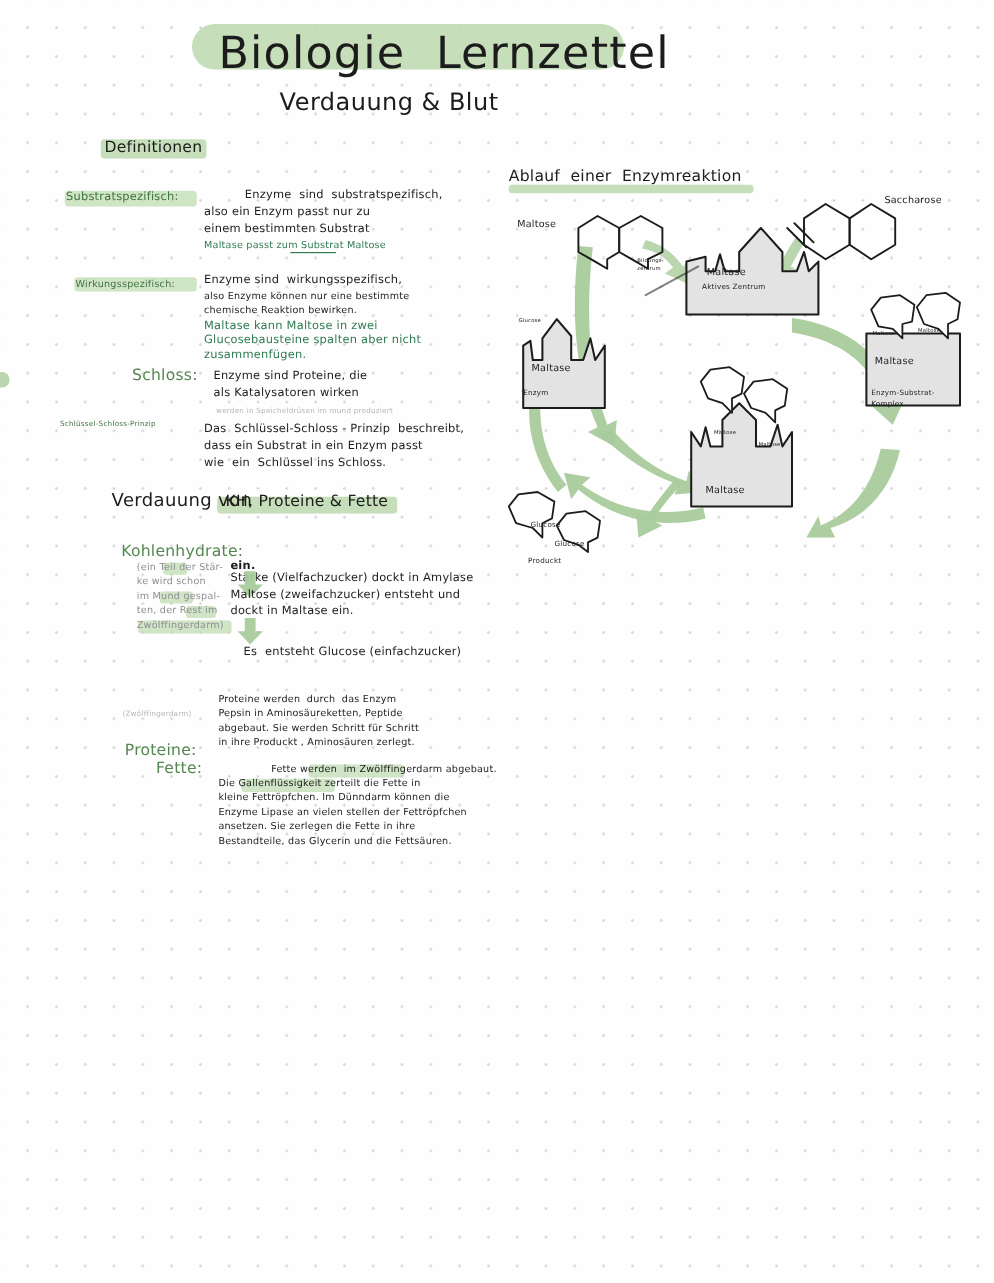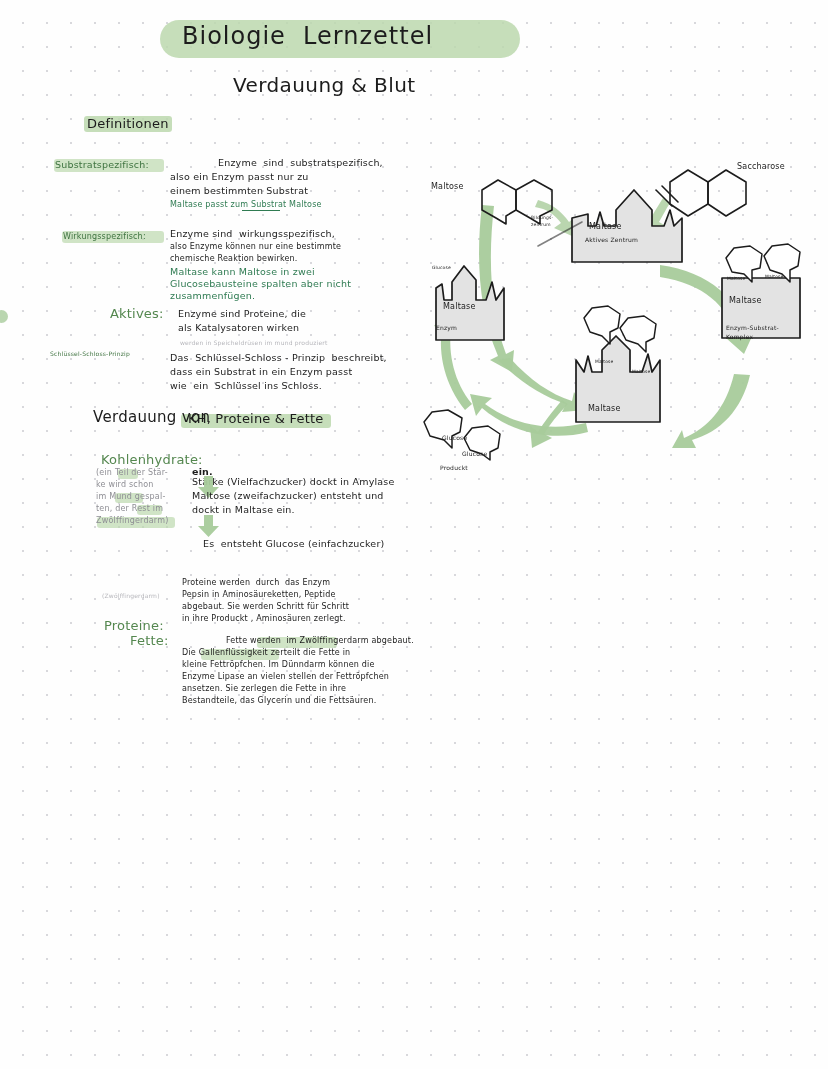--- a/index.html
+++ b/index.html
@@ -43,21 +43,21 @@
     opacity:.85;
     border-radius:3px;
     z-index:0;
   }
   .hl.soft{opacity:.7;}
   .hl.pill{border-radius:22px;}
   .txt{position:relative;z-index:2;}
 
   
   .title{
-    font-size:24px;font-weight:400;letter-spacing:1px;
+    font-size:37px;font-weight:400;letter-spacing:1px;
     font-family:"DejaVu Sans", sans-serif;
   }
   .subtitle{font-size:20px;letter-spacing:.4px;}
   .h2{font-size:15px;letter-spacing:.3px;}
   .h3{font-size:13px;}
   .small{font-size:9.5px;line-height:1.3;}
   .tiny{font-size:8px;line-height:1.25;}
   .micro{font-size:6px;line-height:1.2;}
   .nano{font-size:4.4px;line-height:1.1;}
   svg{display:block;overflow:visible;}
@@ -89,56 +89,56 @@
 
   <div class="abs" style="left:84px;top:114px;width:88px;height:20px;">
     <div class="hl" style="left:0;top:2px;width:88px;height:16px;"></div>
     <div class="hw h3 txt" style="position:absolute;left:3px;top:2px;">Definitionen</div>
   </div>
 
   <div class="abs" style="left:54px;top:158px;width:112px;height:16px;">
     <div class="hl soft" style="left:0;top:1px;width:110px;height:13px;"></div>
     <div class="hw small txt greenDark" style="position:absolute;left:1px;top:1px;">Substratspezifisch:</div>
   </div>
-  <div class="abs hw small ink" style="left:184px;top:157px;padding-left:34px;">Enzyme  sind  substratspezifisch,</div>
+  <div class="abs hw small ink" style="left:170px;top:157px;padding-left:34px;">Enzyme  sind  substratspezifisch,</div>
   <div class="abs hw small ink" style="left:170px;top:171px;">also ein Enzym passt nur zu</div>
   <div class="abs hw small ink" style="left:170px;top:185px;">einem bestimmten Substrat</div>
   <div class="abs hw tiny greenInk" style="left:170px;top:200px;">Maltase passt zum Substrat Maltose</div>
   <div class="abs" style="left:242px;top:210px;width:38px;height:1px;background:#2f7b52;"></div>
 
   <div class="abs" style="left:62px;top:230px;width:104px;height:15px;">
     <div class="hl soft" style="left:0;top:1px;width:102px;height:12px;"></div>
     <div class="hw tiny txt greenDark" style="position:absolute;left:1px;top:2px;">Wirkungsspezifisch:</div>
   </div>
   <div class="abs hw small ink" style="left:170px;top:228px;">Enzyme sind  wirkungsspezifisch,</div>
   <div class="abs hw tiny ink" style="left:170px;top:242px;">also Enzyme können nur eine bestimmte</div>
   <div class="abs hw tiny ink" style="left:170px;top:254px;">chemische Reaktion bewirken.</div>
   <div class="abs hw small greenInk" style="left:170px;top:266px;">Maltase kann Maltose in zwei</div>
   <div class="abs hw small greenInk" style="left:170px;top:278px;text-align:center;">Glucosebausteine spalten aber nicht</div>
   <div class="abs hw small greenInk" style="left:170px;top:290px;">zusammenfügen.</div>
 
-  <div class="abs hw h3 green" style="left:110px;top:306px;">Aktives:</div>
+  <div class="abs hw h3 green" style="left:110px;top:306px;">Schloss:</div>
   <div class="abs hw small ink" style="left:178px;top:308px;">Enzyme sind Proteine, die</div>
   <div class="abs hw small ink" style="left:178px;top:322px;">als Katalysatoren wirken</div>
   <div class="abs hw micro gray" style="left:180px;top:339px;">werden in Speicheldrüsen im mund produziert</div>
 
   <div class="abs hw micro greenDark" style="left:50px;top:350px;">Schlüssel-Schloss-Prinzip</div>
   <div class="abs hw small ink" style="left:170px;top:352px;">Das  Schlüssel-Schloss - Prinzip  beschreibt,</div>
   <div class="abs hw small ink" style="left:170px;top:366px;">dass ein Substrat in ein Enzym passt</div>
   <div class="abs hw small ink" style="left:170px;top:380px;">wie  ein  Schlüssel ins Schloss.</div>
 
   <div class="abs" style="left:93px;top:408px;width:238px;height:22px;">
     <div class="hl" style="left:88px;top:6px;width:150px;height:14px;"></div>
     <div class="hw h2 txt ink" style="position:absolute;left:0;top:0;">Verdauung von </div>
     <div class="hw h3 txt ink" style="position:absolute;left:95px;top:3px;">KH, Proteine &amp; Fette</div>
   </div>
 
   <div class="abs hw h3 green" style="left:101px;top:452px;">Kohlenhydrate:</div>
 
-  <div class="abs" style="left:96px;top:468px;width:100px;height:62px;text-decoration:underline;">
+  <div class="abs" style="left:114px;top:468px;width:100px;height:62px;text-decoration:underline;">
     <div class="hl soft" style="left:22px;top:1px;width:20px;height:10px;"></div>
     <div class="hl soft" style="left:19px;top:25px;width:28px;height:10px;"></div>
     <div class="hl soft" style="left:41px;top:37px;width:25px;height:10px;"></div>
     <div class="hl soft" style="left:1px;top:49px;width:78px;height:11px;"></div>
     <div class="hw tiny txt grayish" style="position:absolute;left:0;top:0;">(ein Teil der Stär-</div>
     <div class="hw tiny txt grayish" style="position:absolute;left:0;top:12px;">ke wird schon</div>
     <div class="hw tiny txt grayish" style="position:absolute;left:0;top:24px;">im Mund gespal-</div>
     <div class="hw tiny txt grayish" style="position:absolute;left:0;top:36px;">ten, der Rest im</div>
     <div class="hw tiny txt grayish" style="position:absolute;left:0;top:48px;">Zwölffingerdarm)</div>
   </div>
@@ -171,20 +171,24 @@
     <div class="hl soft" style="left:75px;top:1px;width:80px;height:11px;"></div>
     <div class="hl soft" style="left:19px;top:13px;width:78px;height:11px;"></div>
     <div class="hw tiny txt ink" style="position:absolute;left:0;top:0;padding-left:44px;">Fette werden  im Zwölffingerdarm abgebaut.</div>
     <div class="hw tiny txt ink" style="position:absolute;left:0;top:12px;">Die Gallenflüssigkeit zerteilt die Fette in</div>
     <div class="hw tiny txt ink" style="position:absolute;left:0;top:24px;">kleine Fettröpfchen. Im Dünndarm können die</div>
     <div class="hw tiny txt ink" style="position:absolute;left:0;top:36px;">Enzyme Lipase an vielen stellen der Fettröpfchen</div>
     <div class="hw tiny txt ink" style="position:absolute;left:0;top:48px;">ansetzen. Sie zerlegen die Fette in ihre</div>
     <div class="hw tiny txt ink" style="position:absolute;left:0;top:60px;">Bestandteile, das Glycerin und die Fettsäuren.</div>
   </div>
 
+  <div class="abs" style="left:424px;top:140px;width:210px;height:22px;">
+    <div class="hl" style="left:0;top:14px;width:204px;height:7px;"></div>
+    <div class="hw h3 txt ink" style="position:absolute;left:0;top:0;">Ablauf  einer  Enzymreaktion</div>
+  </div>
 
   <svg class="abs" style="left:420px;top:160px;" width="400" height="300">
 
     <g>
 
       <path class="arrowG2" d="M118,40 C133,44 142,52 149,62 L156,56 L152,76 L134,68 L141,63 C134,54 127,49 115,47 Z"></path>
 
       <path class="arrowG2" d="M243,38 C238,46 234,52 230,60 L224,55 L228,74 L246,66 L239,62 C243,55 246,49 250,43 Z"></path>
 
       <path class="arrowG" d="M240,105 C290,112 320,140 326,175 L334,172 L324,194 L306,178 L315,176 C308,146 284,124 240,117 Z"></path>

